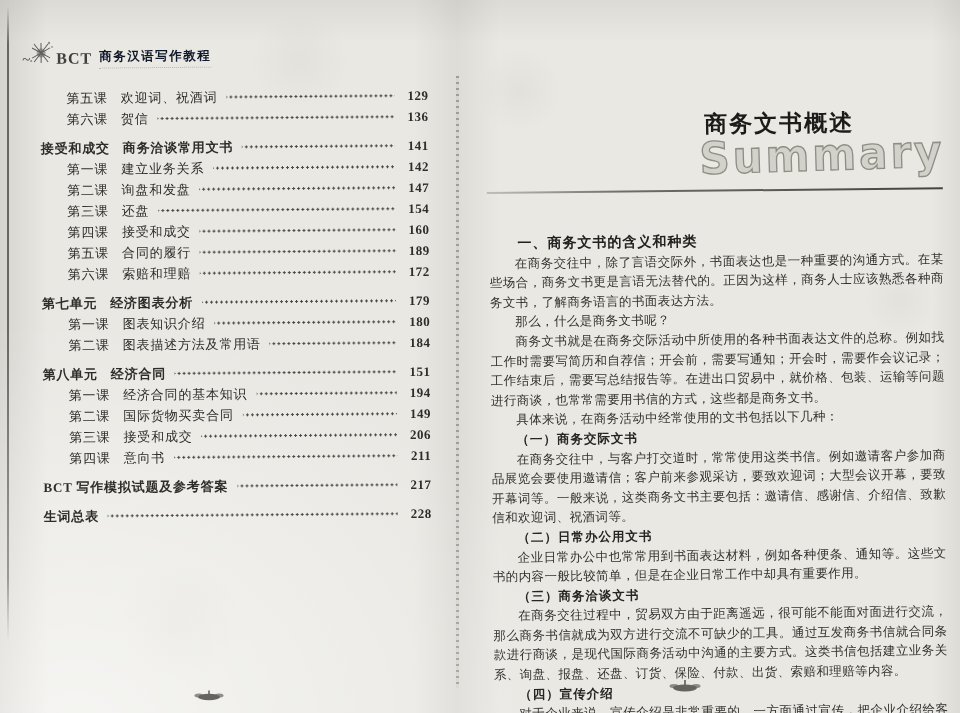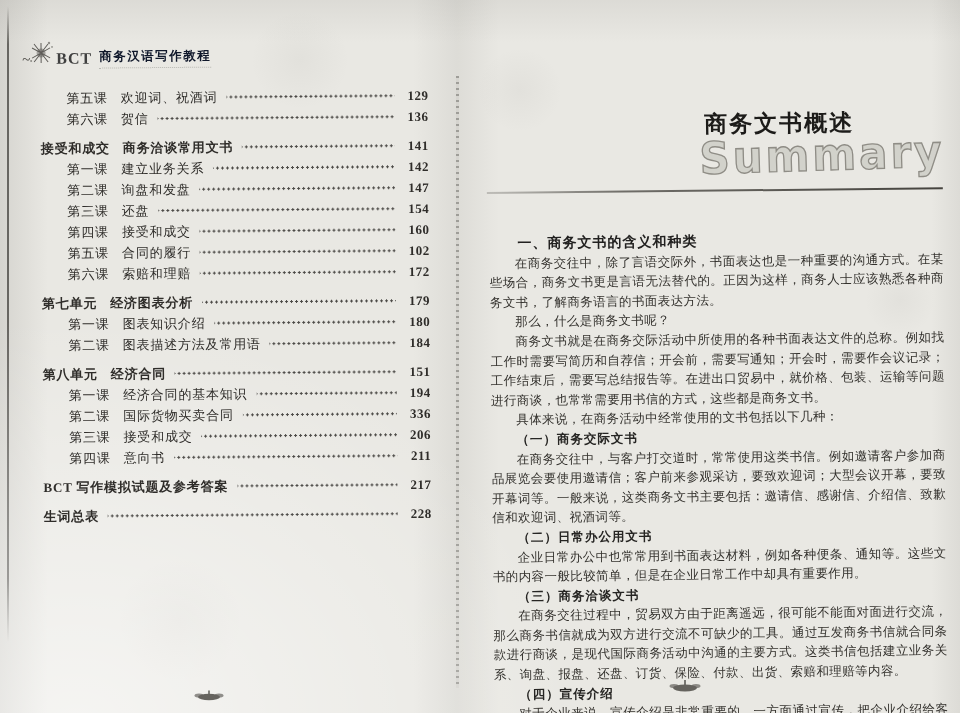--- a/index.html
+++ b/index.html
@@ -170,21 +170,21 @@
           <span class="toc-page">154</span>
         </div>
         <div class="toc-row lesson">
           <span class="toc-label"><span class="toc-prefix">第四课</span><span class="toc-title">接受和成交</span></span>
           <span class="leader"></span>
           <span class="toc-page">160</span>
         </div>
         <div class="toc-row lesson">
           <span class="toc-label"><span class="toc-prefix">第五课</span><span class="toc-title">合同的履行</span></span>
           <span class="leader"></span>
-          <span class="toc-page">102</span>
+          <span class="toc-page">189</span>
         </div>
         <div class="toc-row lesson">
           <span class="toc-label"><span class="toc-prefix">第六课</span><span class="toc-title">索赔和理赔</span></span>
           <span class="leader"></span>
           <span class="toc-page">172</span>
         </div>
         <div class="toc-row unit gap">
           <span class="toc-label"><span class="toc-prefix">第七单元</span><span class="toc-title">经济图表分析</span></span>
           <span class="leader"></span>
           <span class="toc-page">179</span>
@@ -205,21 +205,21 @@
           <span class="toc-page">151</span>
         </div>
         <div class="toc-row lesson">
           <span class="toc-label"><span class="toc-prefix">第一课</span><span class="toc-title">经济合同的基本知识</span></span>
           <span class="leader"></span>
           <span class="toc-page">194</span>
         </div>
         <div class="toc-row lesson">
           <span class="toc-label"><span class="toc-prefix">第二课</span><span class="toc-title">国际货物买卖合同</span></span>
           <span class="leader"></span>
-          <span class="toc-page">336</span>
+          <span class="toc-page">149</span>
         </div>
         <div class="toc-row lesson">
           <span class="toc-label"><span class="toc-prefix">第三课</span><span class="toc-title">接受和成交</span></span>
           <span class="leader"></span>
           <span class="toc-page">206</span>
         </div>
         <div class="toc-row lesson">
           <span class="toc-label"><span class="toc-prefix">第四课</span><span class="toc-title">意向书</span></span>
           <span class="leader"></span>
           <span class="toc-page">211</span>

